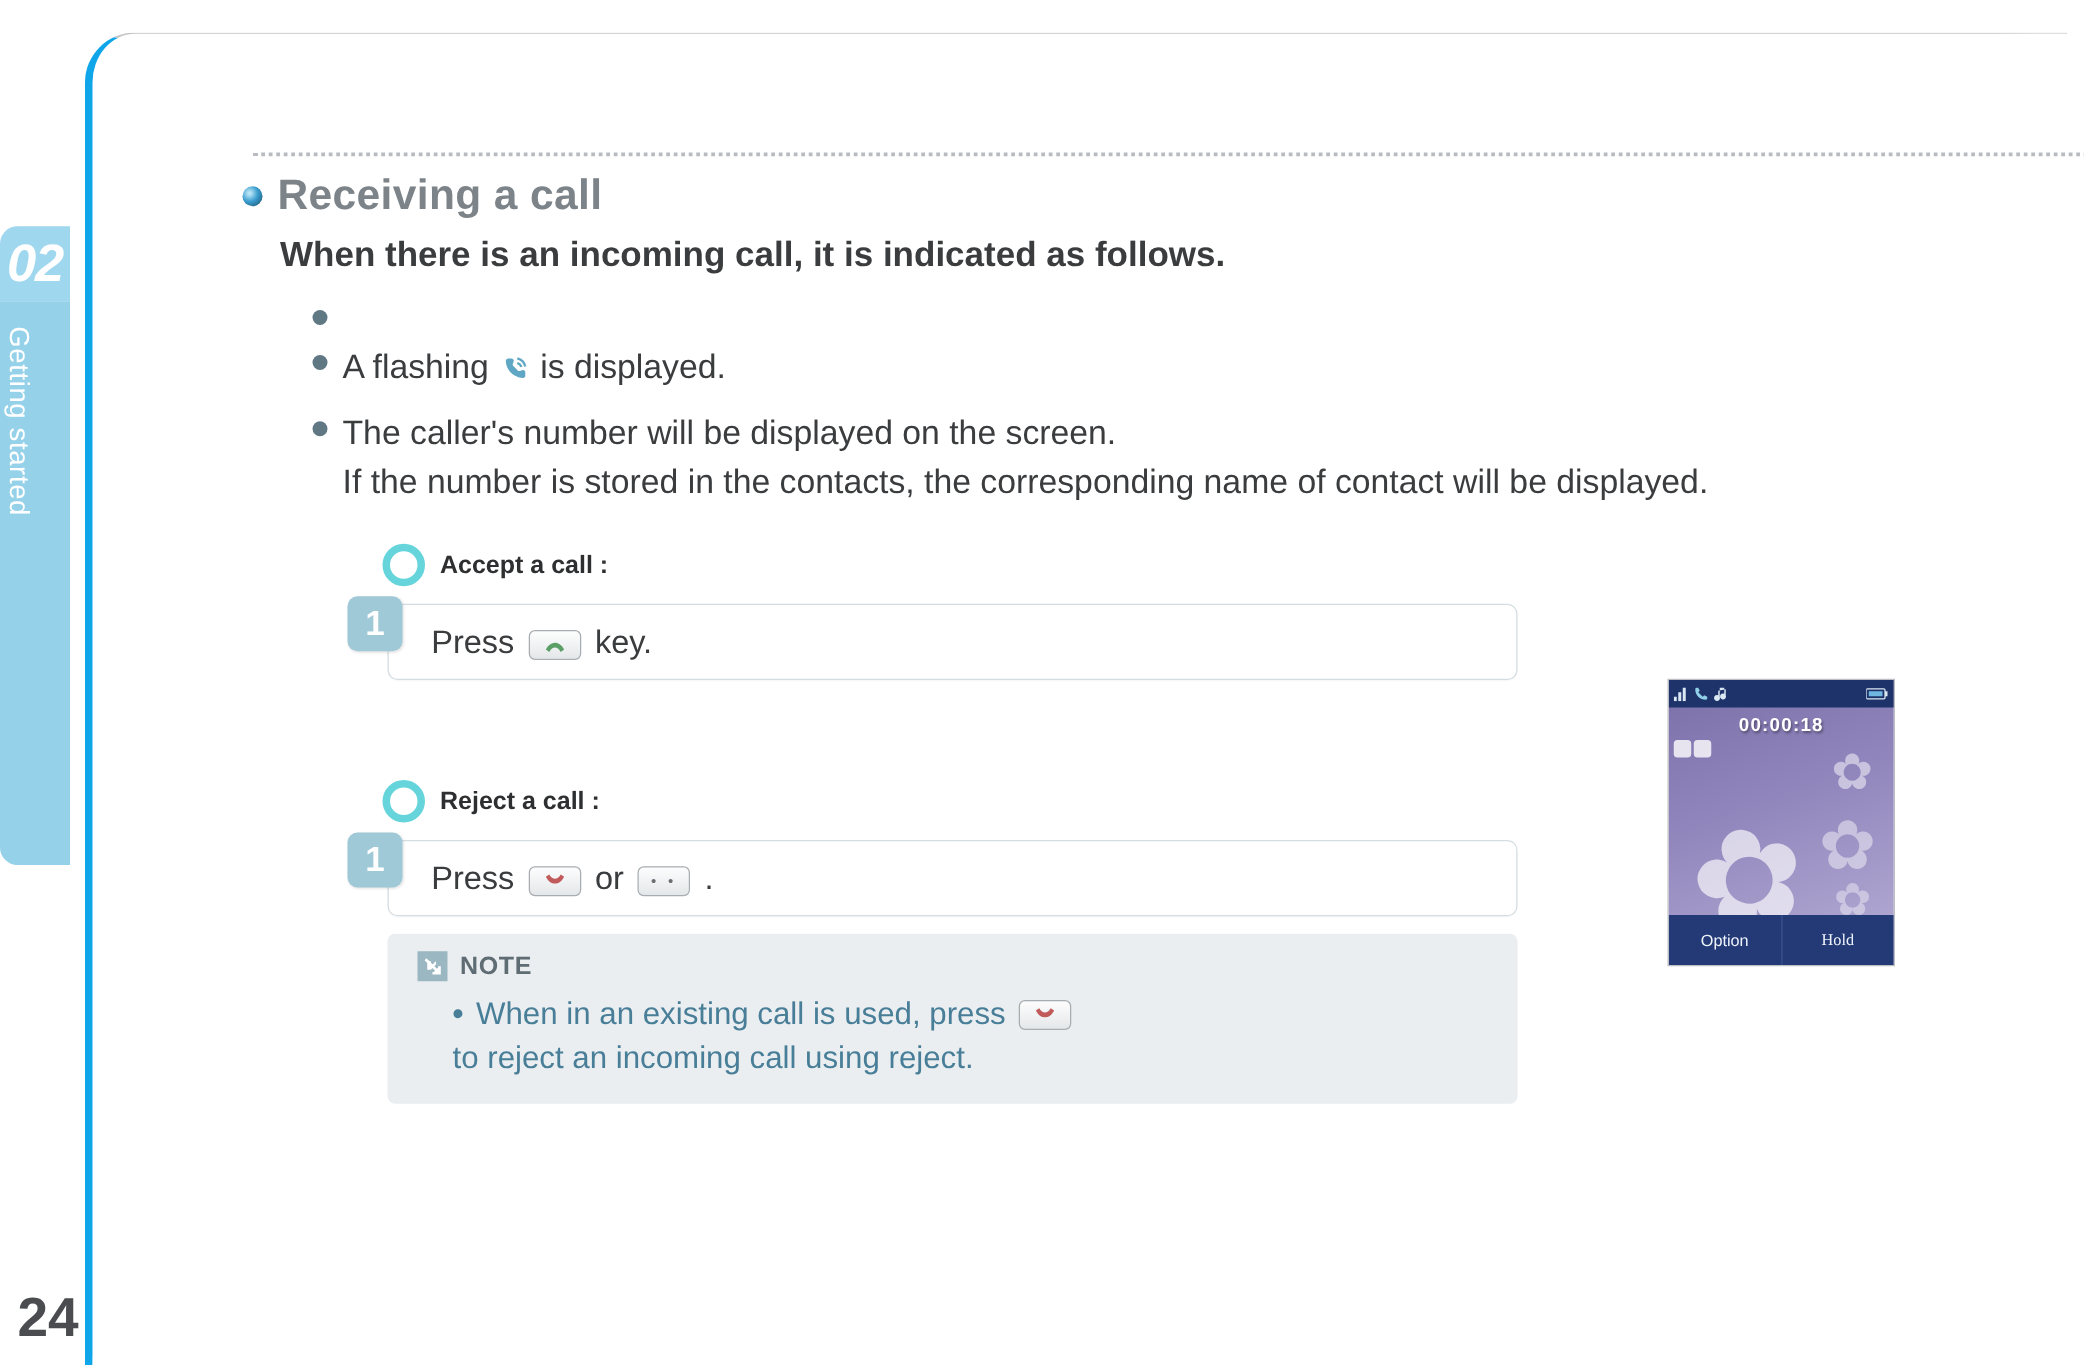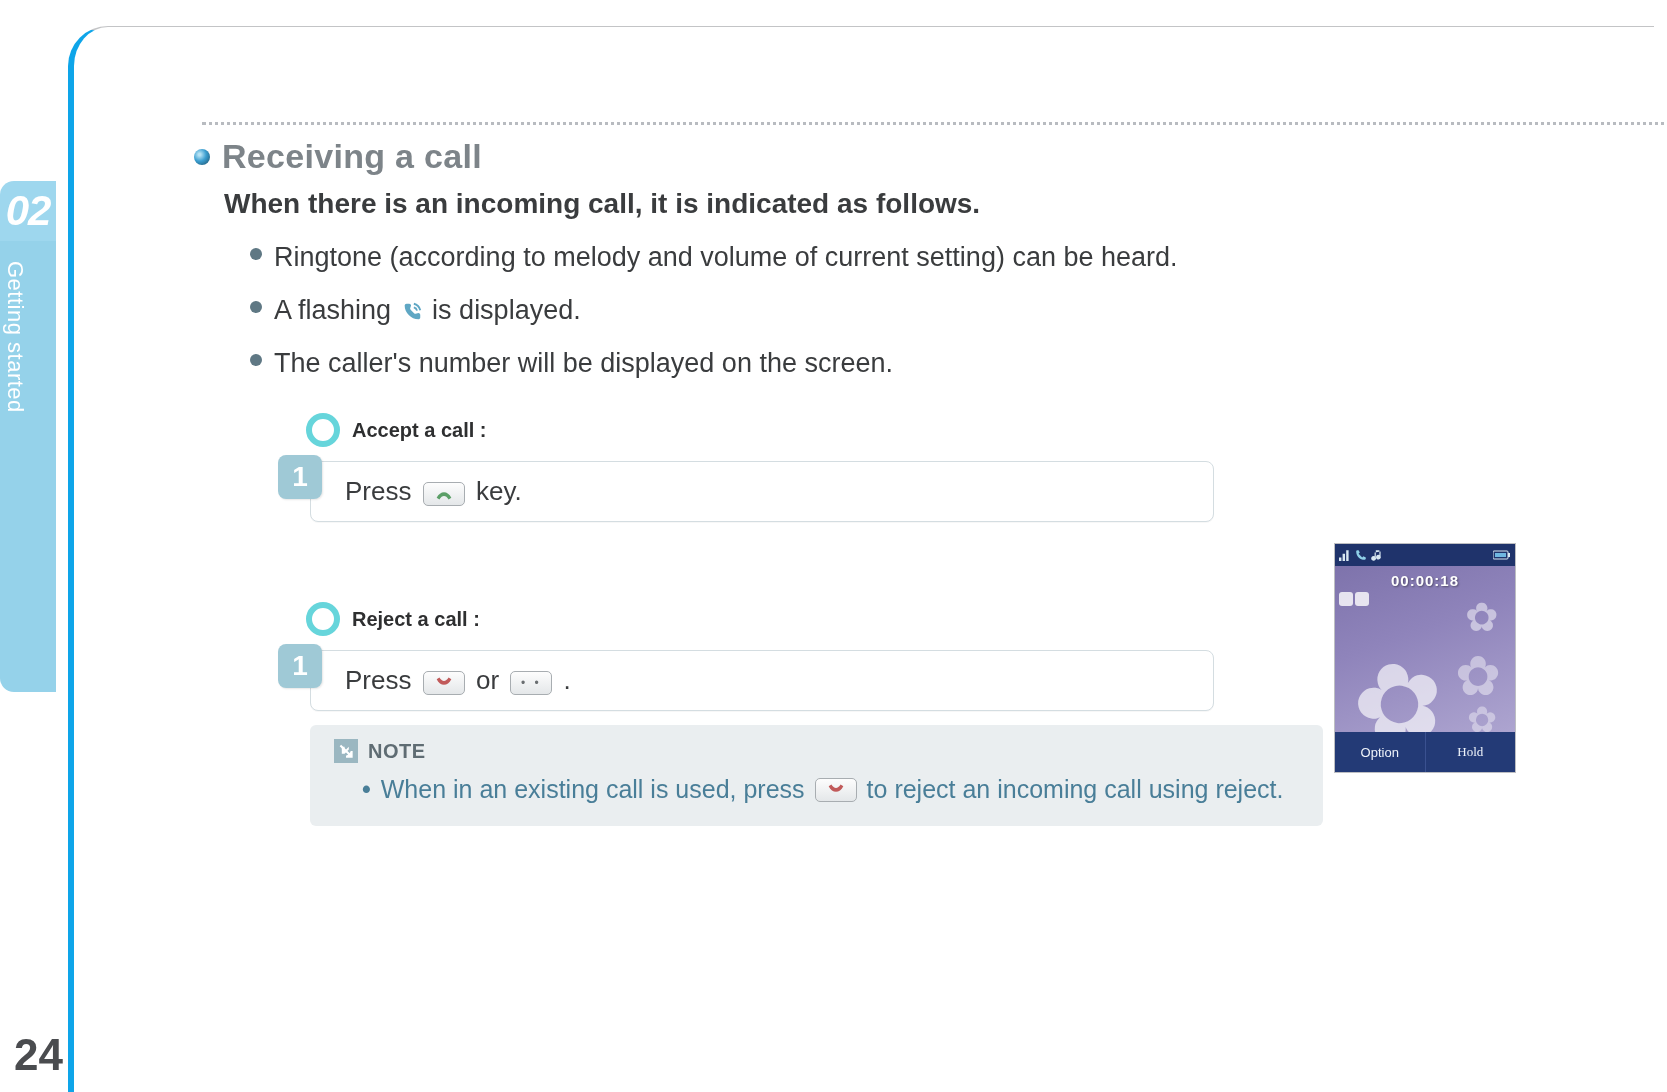--- a/index.html
+++ b/index.html
@@ -134,21 +134,21 @@
     border-radius: 8px;
     background: #ffffff;
     padding: 14px 20px 14px 34px;
     color: #3a3c3e;
     font-size: 26px;
     box-shadow: 0 1px 0 rgba(0,0,0,0.03);
   }
 
   .note-card {
     margin: 14px 0 0 26px;
-    width: 1013px;
+    width: 904px;
     background: #eaeef0;
     border-radius: 6px;
     padding: 14px 24px 22px 24px;
   }
   .note-head { display: flex; align-items: center; gap: 10px; margin-bottom: 12px; }
   .note-arrow {
     width: 24px; height: 24px;
     background: #9bb7c1;
     display: flex; align-items: center; justify-content: center;
   }
@@ -255,39 +255,39 @@
     <div class="h1-row">
       <div class="h1-bullet"></div>
       <div class="h1">Receiving a call</div>
     </div>
 
     <div class="intro">When there is an incoming call, it is indicated as follows.</div>
 
     <div class="bullets">
       <div class="b-row">
         <div class="b-dot"></div>
-        <div class="b-text">Ringtone (according to melody and volume of current setting) can be heard.</div>
       </div>
       <div class="b-row">
         <div class="b-dot"></div>
         <div class="b-text">
           <span>A flashing </span>
           <span class="inline-icon">
             <svg width="22" height="22" viewBox="0 0 24 24">
                 <path fill="#5fa7c4" d="M6 3c-1 0-2 1-2 2 0 8 7 15 15 15 1 0 2-1 2-2v-3c0-1-1-2-2-2l-3 1c-1 0-1 0-2-1l-3-3c-1-1-1-1-1-2l1-3c0-1-1-2-2-2H6z"></path>
                 <path fill="none" stroke="#5fa7c4" stroke-width="2" d="M14 3c4 1 6 3 7 7M14 7c2 .5 3 1.5 3.5 3.5"></path>
               </svg>
           </span>
           <span> is displayed.</span>
         </div>
       </div>
       <div class="b-row">
         <div class="b-dot"></div>
         <div class="b-text">
           <span>The caller's number will be displayed on the screen.</span><br>
+          <span>If the number is stored in the contacts, the corresponding name of contact will be displayed.</span>
         </div>
       </div>
     </div>
 
     <div class="blocks">
 
       <div class="sub-head">
         <div class="sub-ring"></div>
         <div class="sub-title">Accept a call :</div>
       </div>

